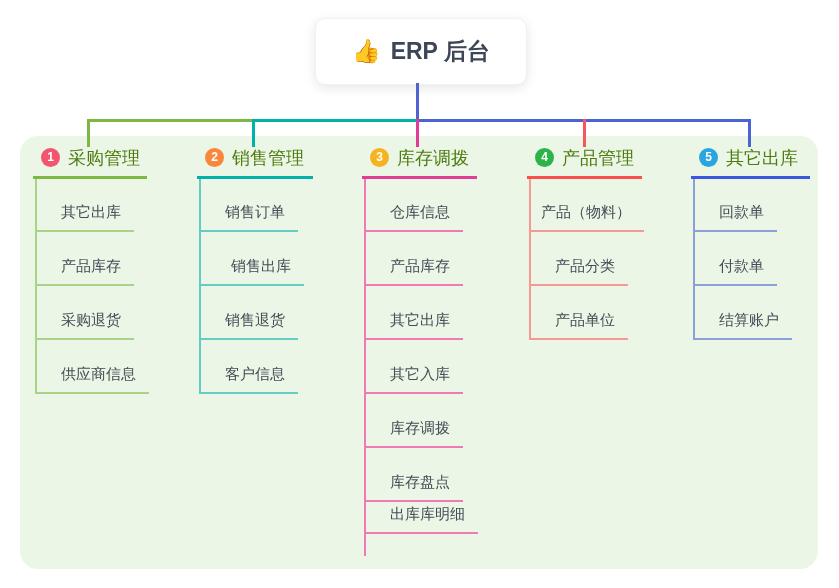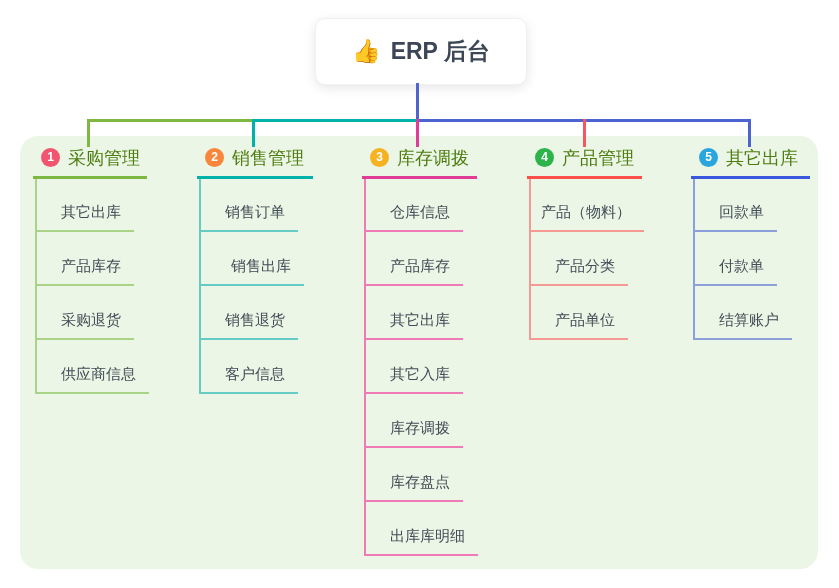--- a/index.html
+++ b/index.html
@@ -80,21 +80,21 @@
         <span class="badge" style="background: rgb(246, 179, 33);">3</span>
         <span class="branch-label">库存调拨</span>
       </div>
       <div class="vline" style="left: 364px; top: 179px; width: 2px; height: 377px; background: rgb(240, 122, 181);"></div>
       <div class="child-node" style="left: 364px; top: 202px; border-bottom-color: rgb(240, 122, 181);">仓库信息</div>
       <div class="child-node" style="left: 364px; top: 256px; border-bottom-color: rgb(240, 122, 181);">产品库存</div>
       <div class="child-node" style="left: 364px; top: 310px; border-bottom-color: rgb(240, 122, 181);">其它出库</div>
       <div class="child-node" style="left: 364px; top: 364px; border-bottom-color: rgb(240, 122, 181);">其它入库</div>
       <div class="child-node" style="left: 364px; top: 418px; border-bottom-color: rgb(240, 122, 181);">库存调拨</div>
       <div class="child-node" style="left: 364px; top: 472px; border-bottom-color: rgb(240, 122, 181);">库存盘点</div>
-      <div class="child-node" style="left: 364px; top: 526px; border-bottom-color: rgb(240, 122, 181);">出库库明细</div>
+      <div class="child-node" style="left: 364px; top: 504px; border-bottom-color: rgb(240, 122, 181);">出库库明细</div>
       <div class="vline" style="left: 583px; top: 119px; width: 3px; height: 28px; background: rgb(248, 86, 94);"></div>
       <div class="branch-header" style="left: 527px; top: 146px; width: 115px; border-bottom-color: rgb(250, 79, 74);">
         <span class="badge" style="background: rgb(44, 180, 75);">4</span>
         <span class="branch-label">产品管理</span>
       </div>
       <div class="vline" style="left: 529px; top: 179px; width: 2px; height: 161px; background: rgb(245, 154, 146);"></div>
       <div class="child-node" style="left: 529px; top: 202px; border-bottom-color: rgb(245, 154, 146); padding-left: 12px;">产品（物料）</div>
       <div class="child-node" style="left: 529px; top: 256px; border-bottom-color: rgb(245, 154, 146);">产品分类</div>
       <div class="child-node" style="left: 529px; top: 310px; border-bottom-color: rgb(245, 154, 146);">产品单位</div>
       <div class="vline" style="left: 748px; top: 119px; width: 3px; height: 28px; background: rgb(76, 99, 210);"></div>

